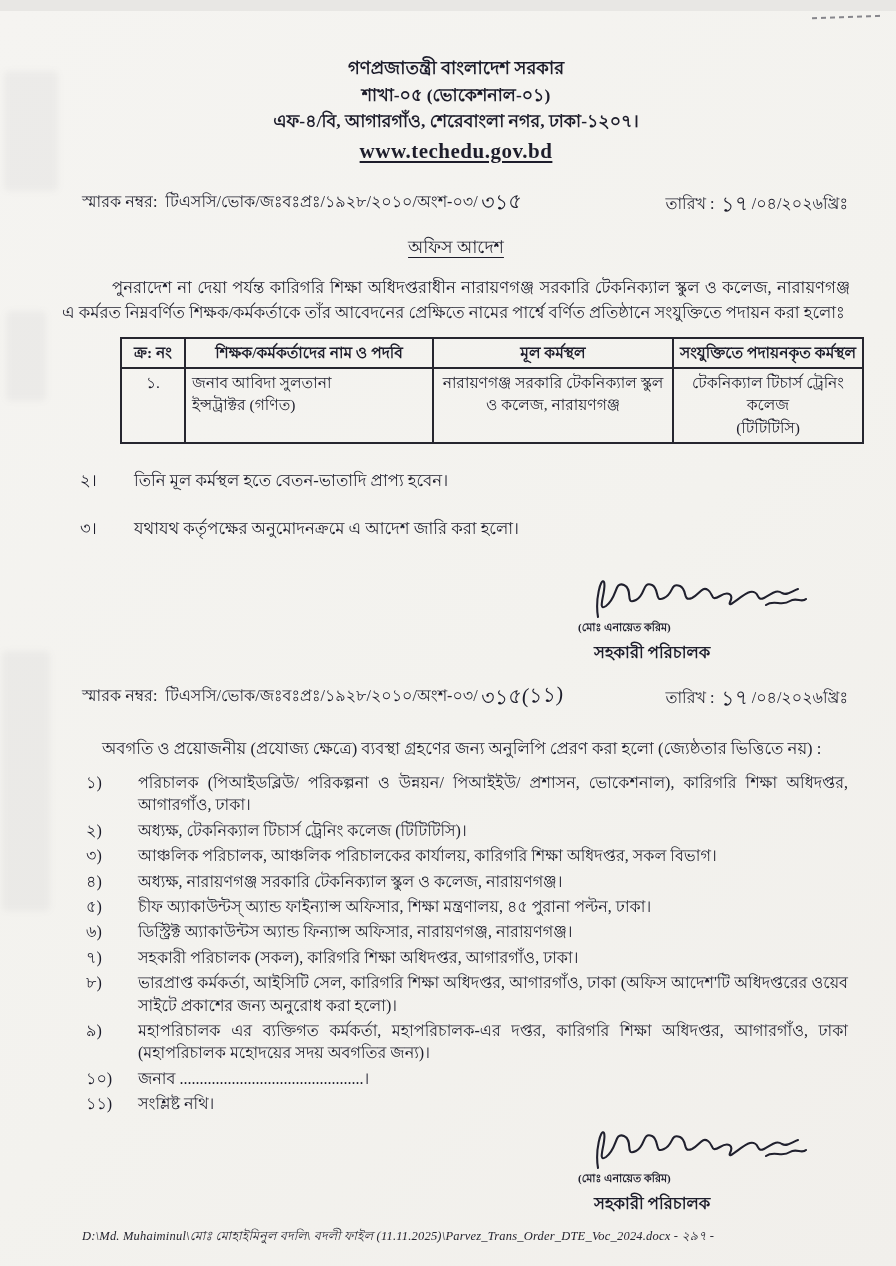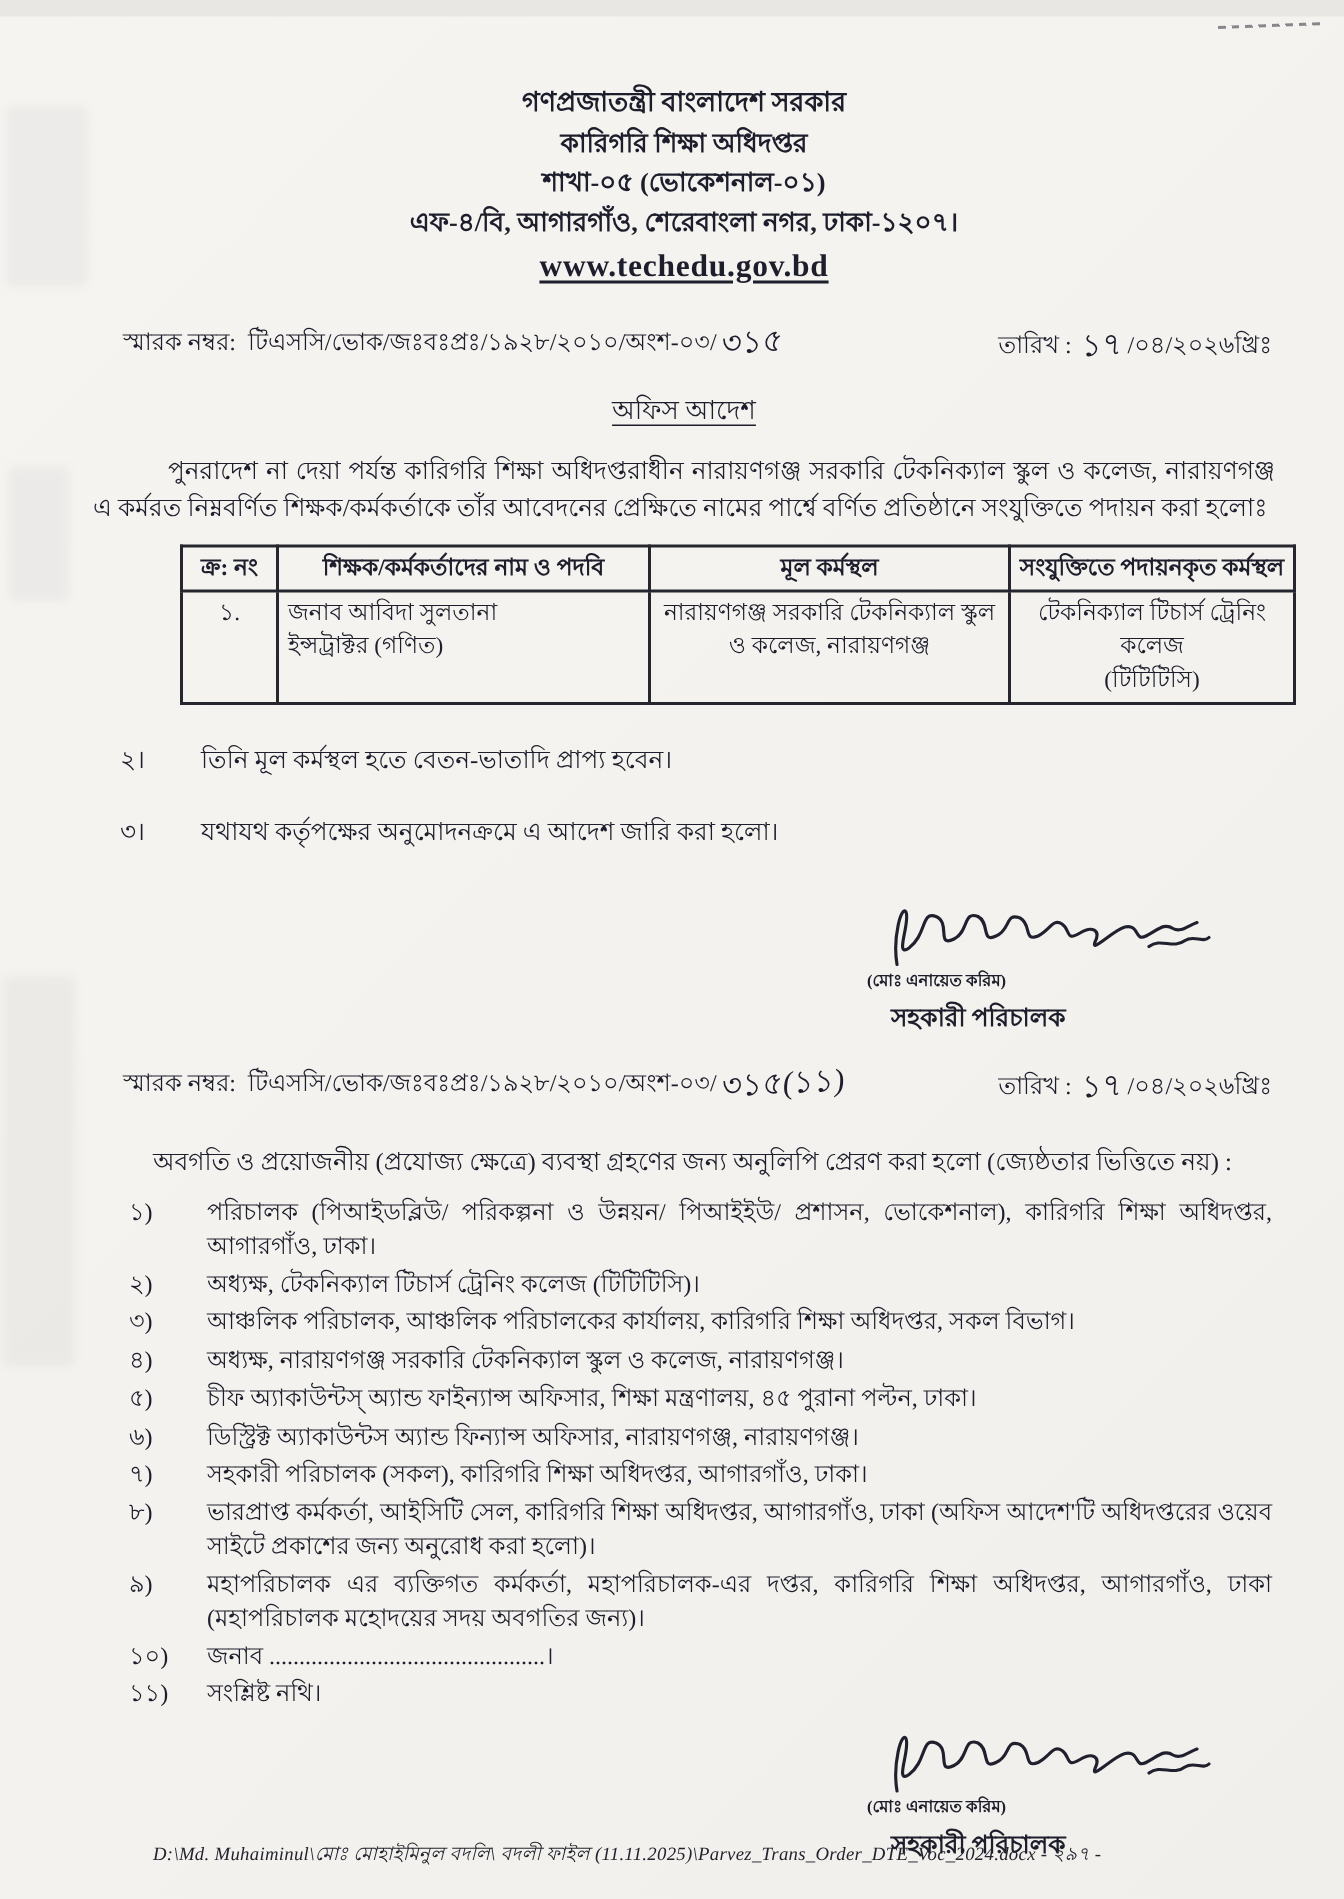--- a/index.html
+++ b/index.html
@@ -54,35 +54,34 @@
   .sig-svg{display:block;margin-left:6px;}
   .sig-name{font-size:11px;font-weight:bold;margin-top:-6px;}
   .sig-desig{font-size:16.5px;font-weight:bold;margin-left:16px;margin-top:2px;}
 
   .cc-intro{margin-top:24px;margin-left:40px;font-size:16.5px;}
   .cc-list{margin-top:9px;}
   .cc-item{display:flex;font-size:16px;line-height:1.4;margin-bottom:3px;}
   .cc-num{width:52px;margin-left:24px;flex:none;}
   .cc-text{flex:1;padding-right:2px;text-align:justify;}
 
-  .footer{position:absolute;left:102px;bottom:30px;font-size:12.5px;font-style:italic;color:#23232e;letter-spacing:.2px;}
+  .footer{position:absolute;left:82px;bottom:30px;font-size:12.5px;font-style:italic;color:#23232e;letter-spacing:.2px;}
 </style>
 </head>
 <body>
 
 <div class="page">
   <div class="mark-top"></div>
   <div class="ghost g1"></div>
   <div class="ghost g2"></div>
   <div class="ghost g3"></div>
 
   <div class="inner">
     <div class="head">
       <div class="h-line h-first">গণপ্রজাতন্ত্রী বাংলাদেশ সরকার</div>
-      <div class="h-line">কারিগরি শিক্ষা অধিদপ্তর</div>
       <div class="h-line">শাখা-০৫ (ভোকেশনাল-০১)</div>
       <div class="h-line">এফ-৪/বি, আগারগাঁও, শেরেবাংলা নগর, ঢাকা-১২০৭।</div>
       <div class="web">www.techedu.gov.bd</div>
     </div>
 
     <div class="memo-row">
       <div class="memo-left">
         <span class="memo-label">স্মারক নম্বর:</span><span>টিএসসি/ভোক/জঃবঃপ্রঃ/১৯২৮/২০১০/অংশ-০৩/</span><span class="hand">৩১৫</span>
       </div>
       <div class="memo-right">

